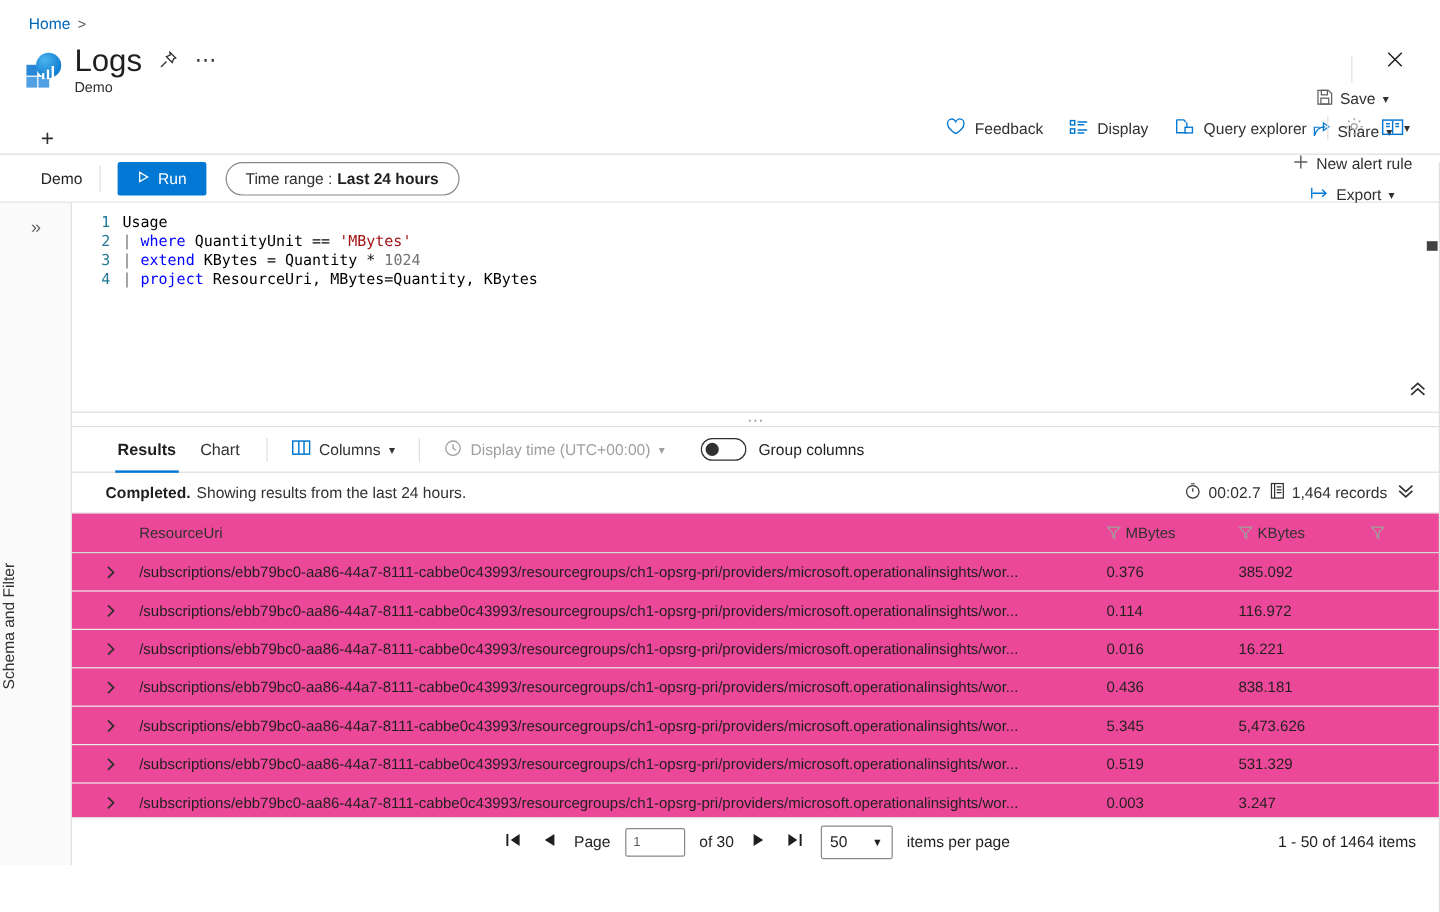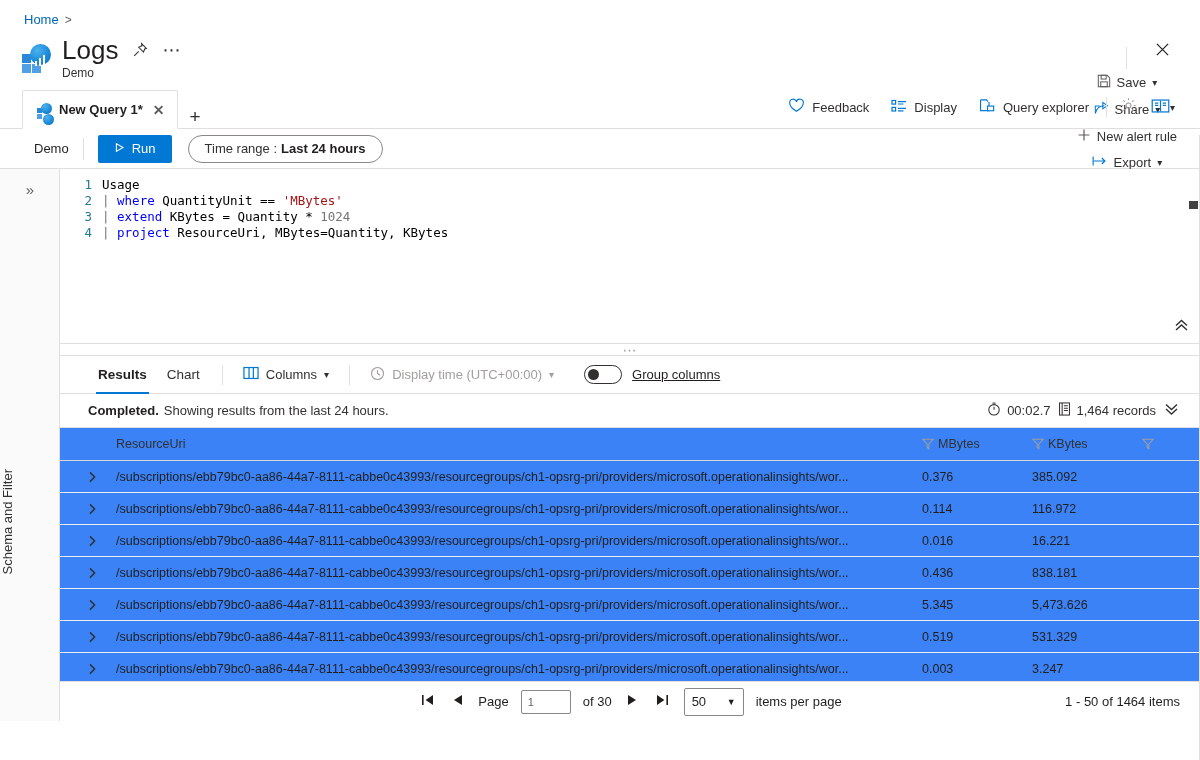--- a/index.html
+++ b/index.html
@@ -201,21 +201,21 @@
   .rtab.active:after {
     content:""; position:absolute; left:8px; right:8px; bottom:0;
     height:2px; background:#0078d4;
   }
   .rt-div { width:1px; height:20px; background:#e1dfdd; margin:0 12px; }
   .rt-btn {
     display:flex; align-items:center; gap:7px; padding:3px 8px;
     font-size:13px; color:#323130; cursor:pointer;
   }
   .rt-btn.disabled { color:#a19f9d; cursor:default; }
-  .toggle-wrap { display:flex; align-items:center; gap:10px; margin-left:22px;text-decoration:underline; }
+  .toggle-wrap { display:flex; align-items:center; gap:10px; margin-left:22px; }
   .toggle {
     width:38px; height:19px; border-radius:10px; border:1px solid #323130;
     background:#ffffff; position:relative; cursor:pointer; flex:none;
   }
   .toggle .knob {
     position:absolute; left:3px; top:3px; width:11px; height:11px;
     border-radius:50%; background:#323130;
   }
   .toggle-label { font-size:13px; color:#201f1e; }
 
@@ -224,21 +224,21 @@
     height:34px; display:flex; align-items:center;
     padding:0 20px 0 28px; font-size:13px; color:#323130;
     border-bottom:1px solid #e1dfdd;
   }
   .status-strong { font-weight:700; color:#201f1e; }
   .status-right { margin-left:auto; display:flex; align-items:center; gap:7px;text-align:center; }
   .sr-item { display:flex; align-items:center; gap:6px; }
   .expand-all { font-size:14px; color:#323130; cursor:pointer; }
 
   
-  .grid { flex:1; display:flex; flex-direction:column; min-height:0; background:#3b82f6; }
+  .grid { flex:1; display:flex; flex-direction:column; min-height:0; background:#ec4899; }
   .grid-head {
     height:33px; display:flex; align-items:center;
     border-bottom:1px solid #d6d6d6; font-size:12.5px; color:#323130;
     padding-left:28px; padding-right:14px;
   }
   .gh-expander { width:28px; flex:none; }
   .gh-uri { flex:1; min-width:0; }
   .gh-num { width:110px; flex:none; display:flex; align-items:center; gap:4px; }
   .gh-last { width:44px; flex:none; display:flex; align-items:center; }
   .filter-ic { color:#a19f9d; cursor:pointer; display:inline-flex; }
@@ -320,30 +320,20 @@
     <div class="title-sub">Demo</div>
   </div>
   <div class="close-x">
     <svg width="15" height="15" viewBox="0 0 16 16" stroke="#201f1e" stroke-width="1.3">
       <path d="M2 2 L14 14 M14 2 L2 14"></path>
     </svg>
   </div>
 </div>
 
 <div class="tabstrip">
-  <div class="qtab">
-    <span class="micon">
-      <span class="s a"></span>
-        <span class="s b"></span>
-        <span class="s c"></span>
-        <span class="c"></span>
-    </span>
-    <span>New Query 1*</span>
-    <span class="tab-close">✕</span>
-  </div>
   <div class="tab-add">+</div>
 
   <div class="strip-right">
     <div class="sr-btn">
       <span>
         <svg width="17" height="15" viewBox="0 0 18 16" fill="none" stroke="#0078d4" stroke-width="1.2">
           <path d="M9 14.2S1.8 9.8 1.8 5.6A3.6 3.6 0 0 1 9 4.2a3.6 3.6 0 0 1 7.2 1.4c0 4.2-7.2 8.6-7.2 8.6z"></path>
         </svg>
       </span>
       <span>Feedback</span>

